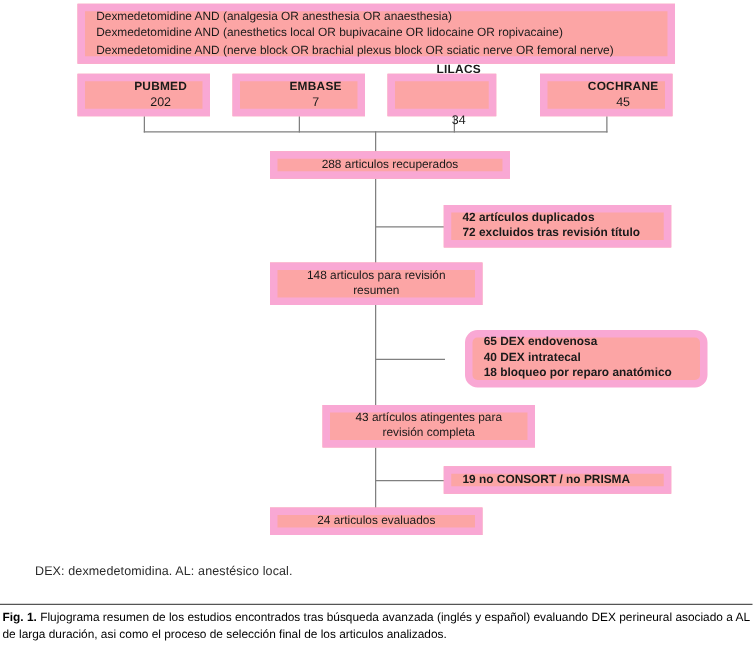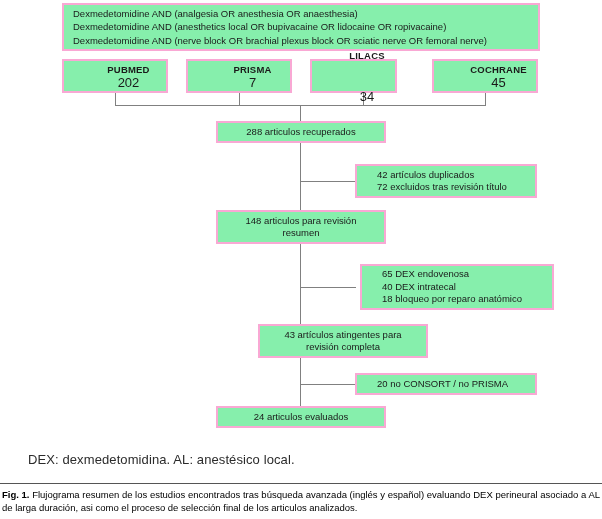--- a/index.html
+++ b/index.html
@@ -17,36 +17,37 @@
   }
   .canvas {
     position: absolute;
     left: 0; top: 0;
     width: 602px;
     height: 519px;
   }
   .box {
     position: absolute;
     box-sizing: border-box;
-    border: 2px solid #f9a8d4;
-    background: #86efac;
+    border: 6px solid #f9a8d4;
+    background: #fca5a5;
     display: flex;
     flex-direction: column;
     align-items: center;
     justify-content: center;
     text-align: center;
     font-size: 9.5px;
     line-height: 12.5px;
     color: #1a1a1a;
     z-index: 3;
   }
   .box.left-align {
     align-items: flex-start;
     text-align: right;
-    padding-left: 20px;
+    padding-left: 9px;
+    font-weight: bold;
   }
   
   #query-box {
     left: 62px; top: 3px;
     width: 478px; height: 48px;
     padding: 4px 0 4px 9px;
     align-items: flex-start;
     justify-content: center;
     text-align: left;
     line-height: 13.5px;
@@ -58,72 +59,72 @@
     top: 59px;
     height: 34px;
     line-height: 13px;
     padding-left: 27px;
   }
   .db-box .db-name {
     font-weight: bold;
     font-size: 9.5px;
     letter-spacing: 0.2px;
   }
-  .db-box .db-count { font-size: 13px; }
+  .db-box .db-count { font-size: 10px; }
   #db-pubmed    { left: 62px;  width: 106px; }
   #db-embase    { left: 186px; width: 106px; }
   #db-lilacs    { left: 310px; width: 87px; gap: 28px; }
   #db-cochrane  { left: 432px; width: 106px; }
 
   
   #box-retrieved {
     left: 216px; top: 121px;
-    width: 170px; height: 22px;
+    width: 192px; height: 22px;
   }
   #box-abstract {
     left: 216px; top: 210px;
     width: 170px; height: 34px;
   }
   #box-fulltext {
     left: 216px; top: 324px;
     width: 170px; height: 34px; margin-left: 42px;
   }
   #box-evaluated {
     left: 216px; top: 406px;
     width: 170px; height: 22px;
   }
 
   
   #excl-duplicates {
     left: 355px; top: 164px;
     width: 182px; height: 34px;
   }
   #excl-route {
-    left: 360px; top: 264px;
-    width: 194px; height: 46px;
+    left: 372px; top: 264px;
+    width: 194px; height: 46px; border-radius: 10px;
   }
   #excl-consort {
     left: 355px; top: 373px;
     width: 182px; height: 22px;
   }
 
   
   .ln {
     position: absolute;
     background: #808080;
     z-index: 1;
   }
   .ln.v { width: 1px; }
   .ln.h { height: 1px; }
 
   
   #footnote {
     position: absolute;
     left: 28px; top: 452px;
-    font-size: 13px;
+    font-size: 10px;
     color: #2b2b2b;
     letter-spacing: 0.1px;
   }
 
   
   #caption-rule {
     position: absolute;
     left: 0; top: 483px;
     width: 602px; height: 1px;
     background: #555555;
@@ -148,21 +149,21 @@
     <div class="q-line">Dexmedetomidine AND (analgesia OR anesthesia OR anaesthesia)</div>
     <div class="q-line">Dexmedetomidine AND (anesthetics local OR bupivacaine OR lidocaine OR ropivacaine)</div>
     <div class="q-line">Dexmedetomidine AND (nerve block OR brachial plexus block OR sciatic nerve OR femoral nerve)</div>
   </div>
 
   <div class="box db-box" id="db-pubmed">
     <div class="db-name">PUBMED</div>
     <div class="db-count">202</div>
   </div>
   <div class="box db-box" id="db-embase">
-    <div class="db-name">PRISMA</div>
+    <div class="db-name">EMBASE</div>
     <div class="db-count">7</div>
   </div>
   <div class="box db-box" id="db-lilacs">
     <div class="db-name">LILACS</div>
     <div class="db-count">34</div>
   </div>
   <div class="box db-box" id="db-cochrane">
     <div class="db-name">COCHRANE</div>
     <div class="db-count">45</div>
   </div>
@@ -205,21 +206,21 @@
   <div class="box" id="box-fulltext">
     <div>43 artículos atingentes para</div>
     <div>revisión completa</div>
   </div>
 
   <div class="ln v" style="left:300px; top:358px; height:49px;"></div>
 
   <div class="ln h" style="left:300px; top:384px; width:56px;"></div>
 
   <div class="box left-align" id="excl-consort">
-    <div>20 no CONSORT / no PRISMA</div>
+    <div>19 no CONSORT / no PRISMA</div>
   </div>
 
   <div class="box" id="box-evaluated">
     <div>24 articulos evaluados</div>
   </div>
 
   <div id="footnote">DEX: dexmedetomidina. AL: anestésico local.</div>
 
   <div id="caption-rule"></div>
   <div id="caption"><b>Fig. 1.</b> <span>Flujograma resumen de los estudios encontrados tras búsqueda avanzada (inglés y español) evaluando DEX perineural asociado a AL de larga duración, asi como el proceso de selección final de los articulos analizados.</span></div>

